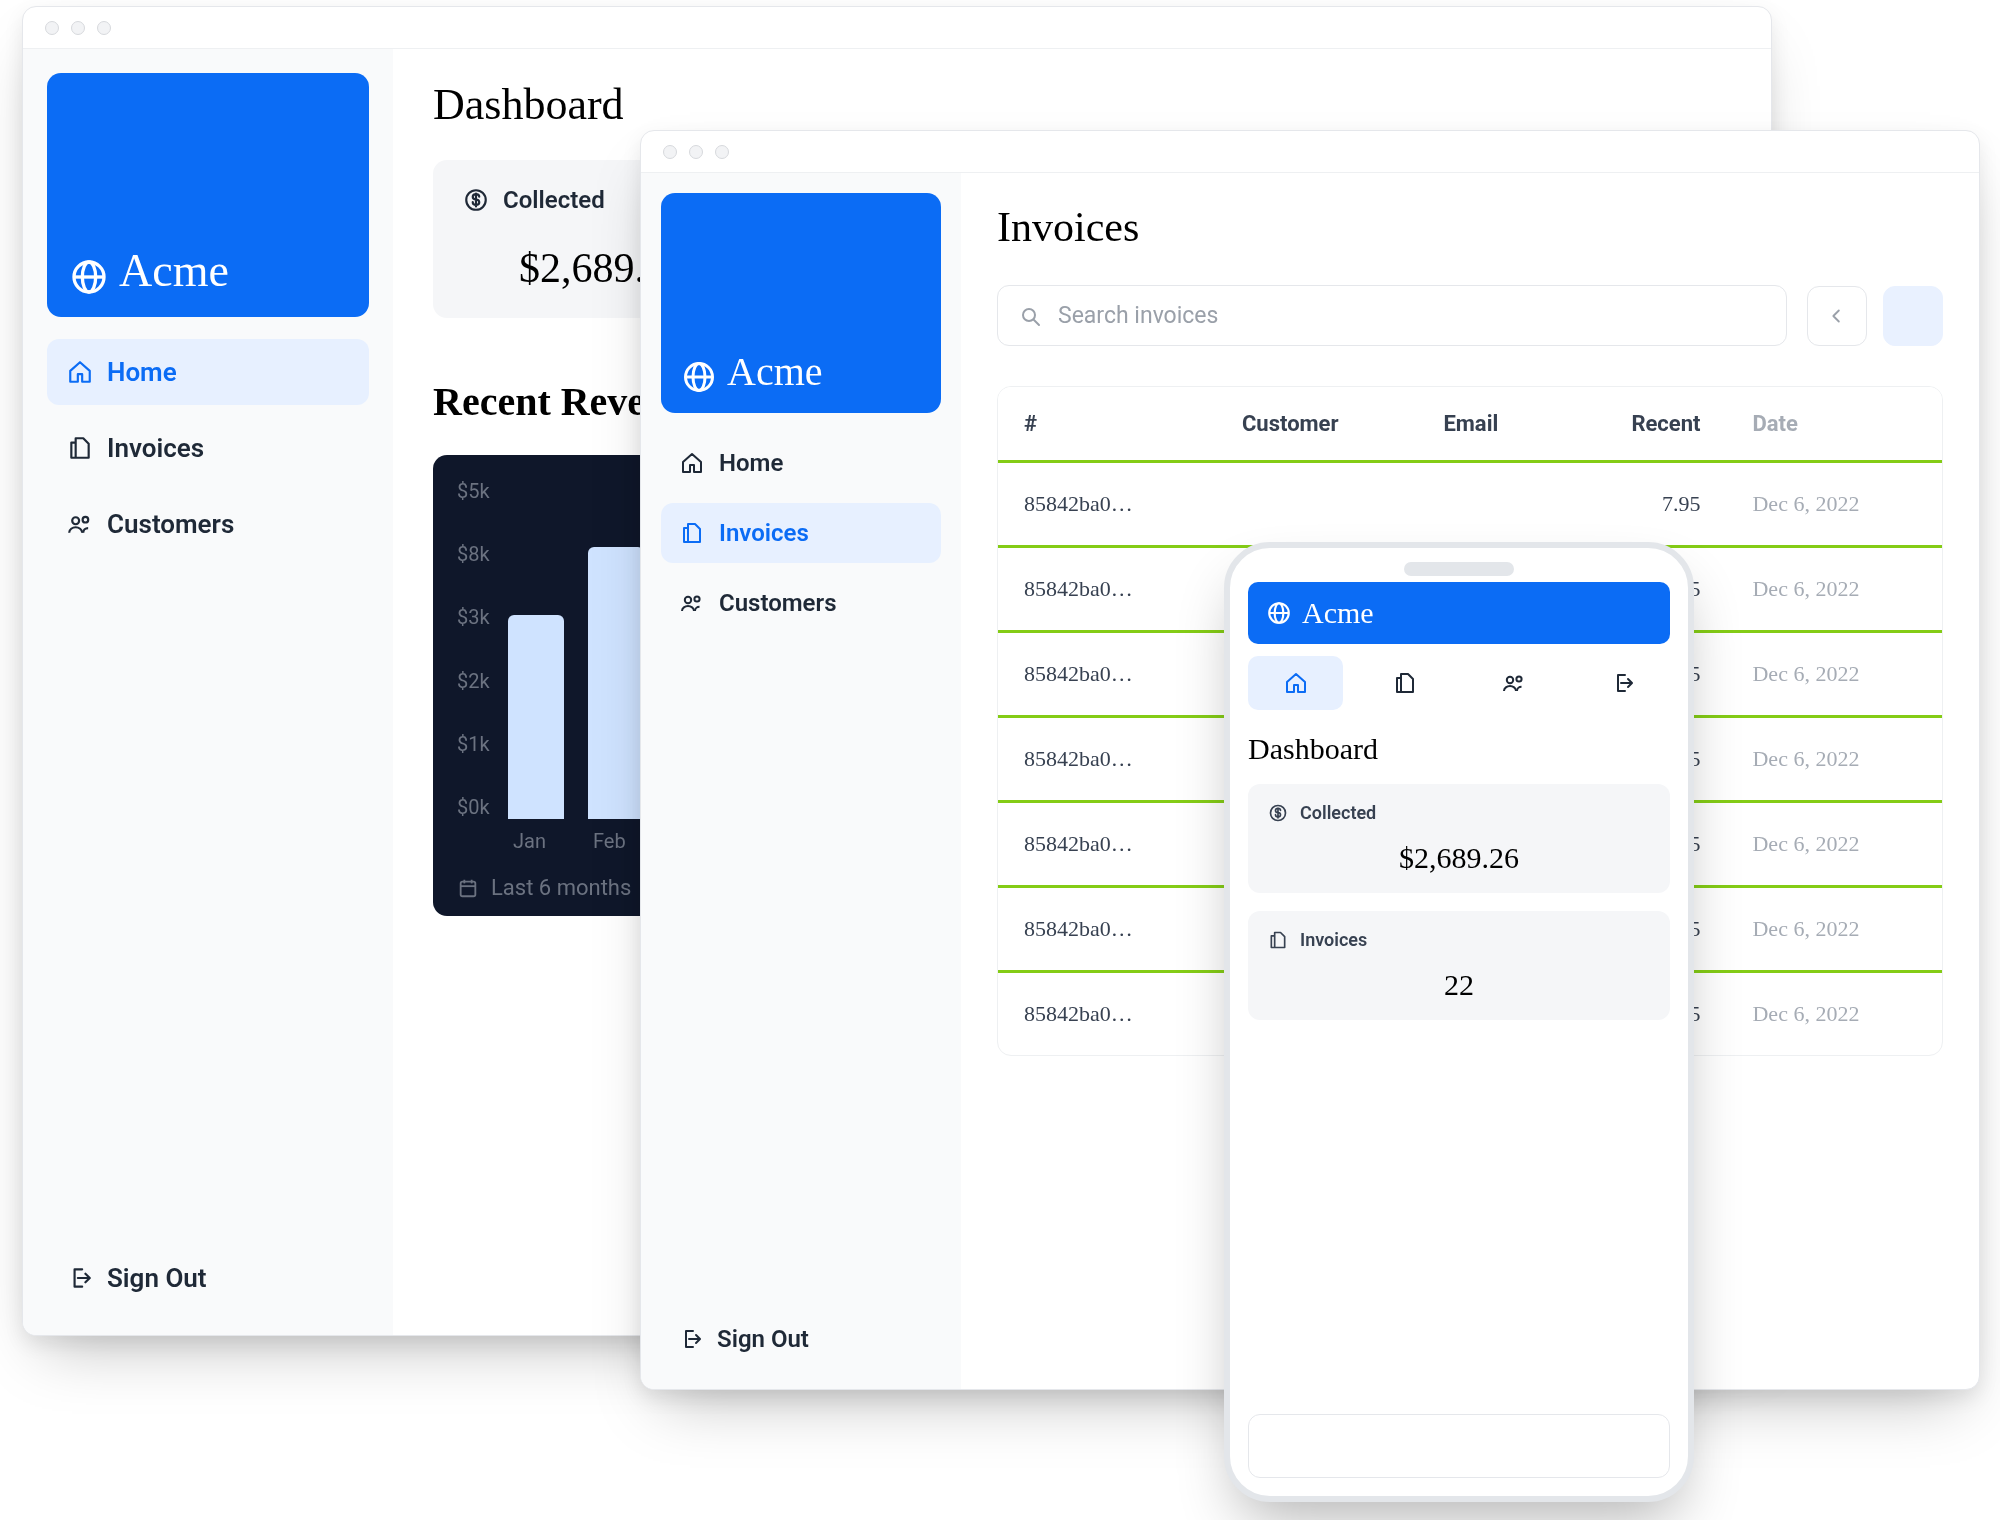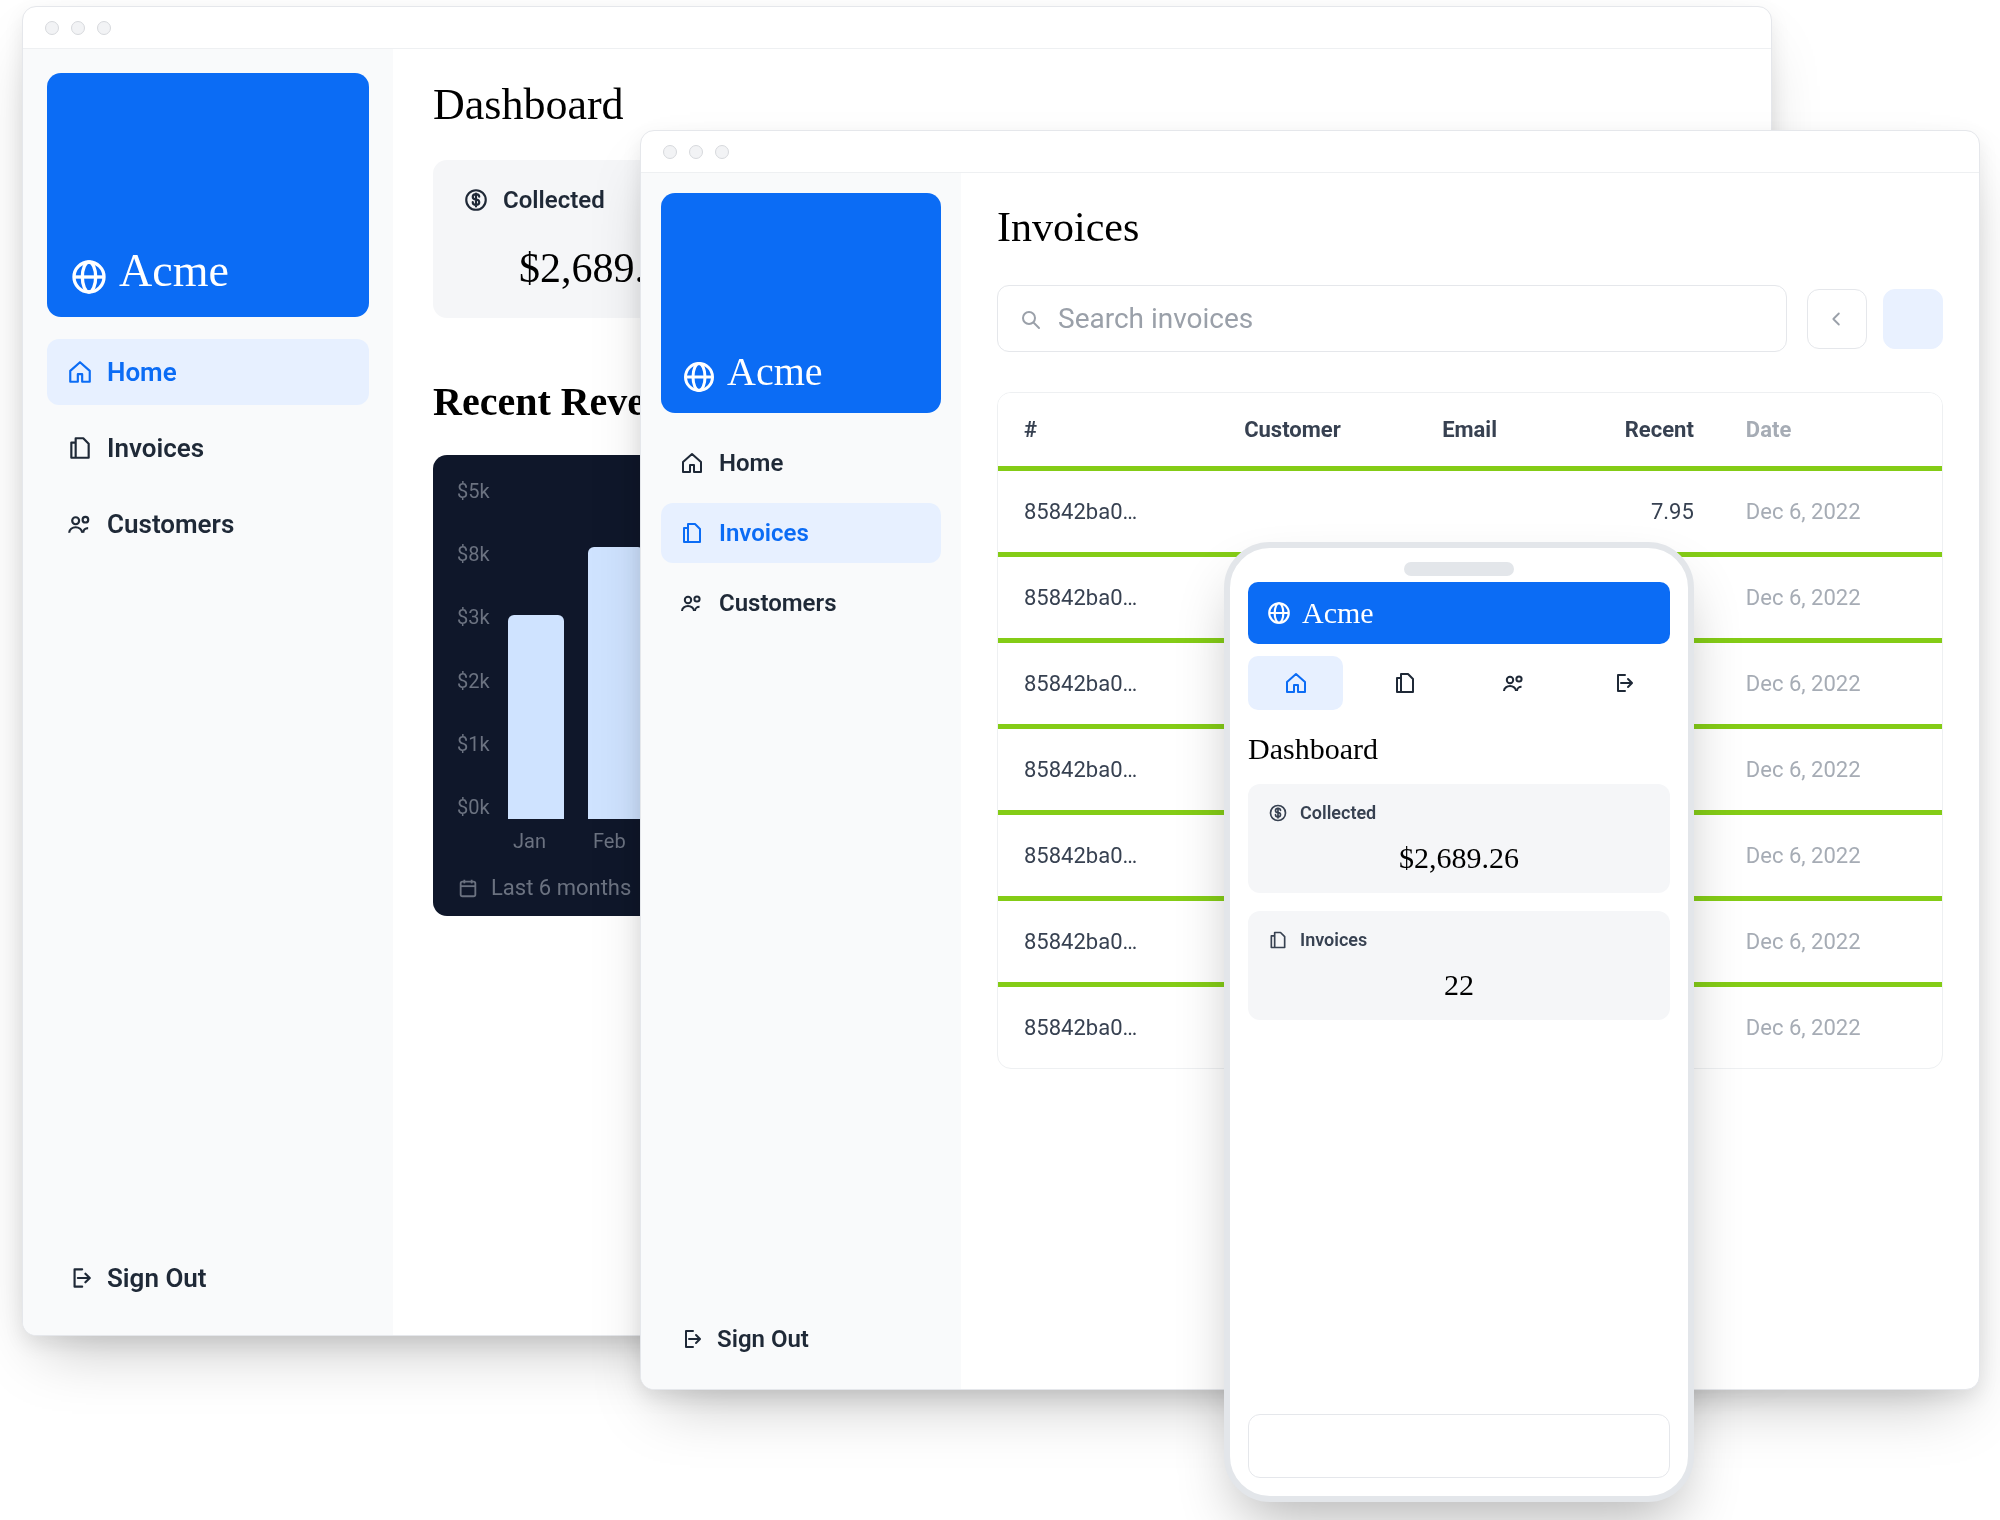--- a/index.html
+++ b/index.html
@@ -106,38 +106,39 @@
   #winB .sidebar { width: 320px; padding: 20px; }
   #winB .logo { height: 220px; padding: 18px 20px; font-size: 40px; }
   #winB .nav-item { padding: 16px 18px; font-size: 24px; }
   #winB .signout { padding: 16px 18px; font-size: 24px; }
   #winB .main { flex:1; padding: 30px 36px; overflow:hidden;}
   #winB h1.serif { font-size: 42px; font-weight:400; }
   .searchRow { margin-top:34px; display:flex; gap:20px; align-items:center;}
   .search {
     flex:1; display:flex; align-items:center; gap:16px;
     border:1px solid #e5e7eb; border-radius:12px;
-    padding: 16px 20px; font-size:28px; color:#9aa0a9;
+    padding: 16px 20px; font-size:23px; color:#9aa0a9;
   }
   .pager { display:flex; gap:16px; }
   .pbtn {
     width:60px; height:60px; border:1px solid #e5e7eb; border-radius:12px;
     display:flex; align-items:center; justify-content:center; color:#9aa0a9;
   }
   .pbtn.solid { background:#e9f1ff; border-color:#e9f1ff; color:#0b6cf5; font-weight:700;}
   .tableWrap { margin-top: 40px; border:1px solid #eef0f2; border-radius:14px; overflow:hidden;}
   table { width: 100%; border-collapse: collapse; }
   thead th {
     text-align:left; font-size:22px; font-weight:700; color:#374151;
     padding: 24px 26px; background:#fff;
   }
   tbody td {
     font-size:22px; color:#374151;
-    padding: 28px 26px; border-top:5px solid #84cc16;
+    padding: 28px 26px; border-top:3px solid #84cc16;
     white-space: nowrap;
+    font-family: Liberation Serif, serif;
   }
   tbody td.idcell { max-width:190px; overflow:hidden; text-overflow:ellipsis;}
   tbody td.date, thead th.date { color:#a6acb5; }
 
   
   #mobC {
     position: absolute; left: 1224px; top: 542px;
     width: 470px; height: 960px;
     border: 6px solid #e3e6ea;
     border-radius: 46px;

